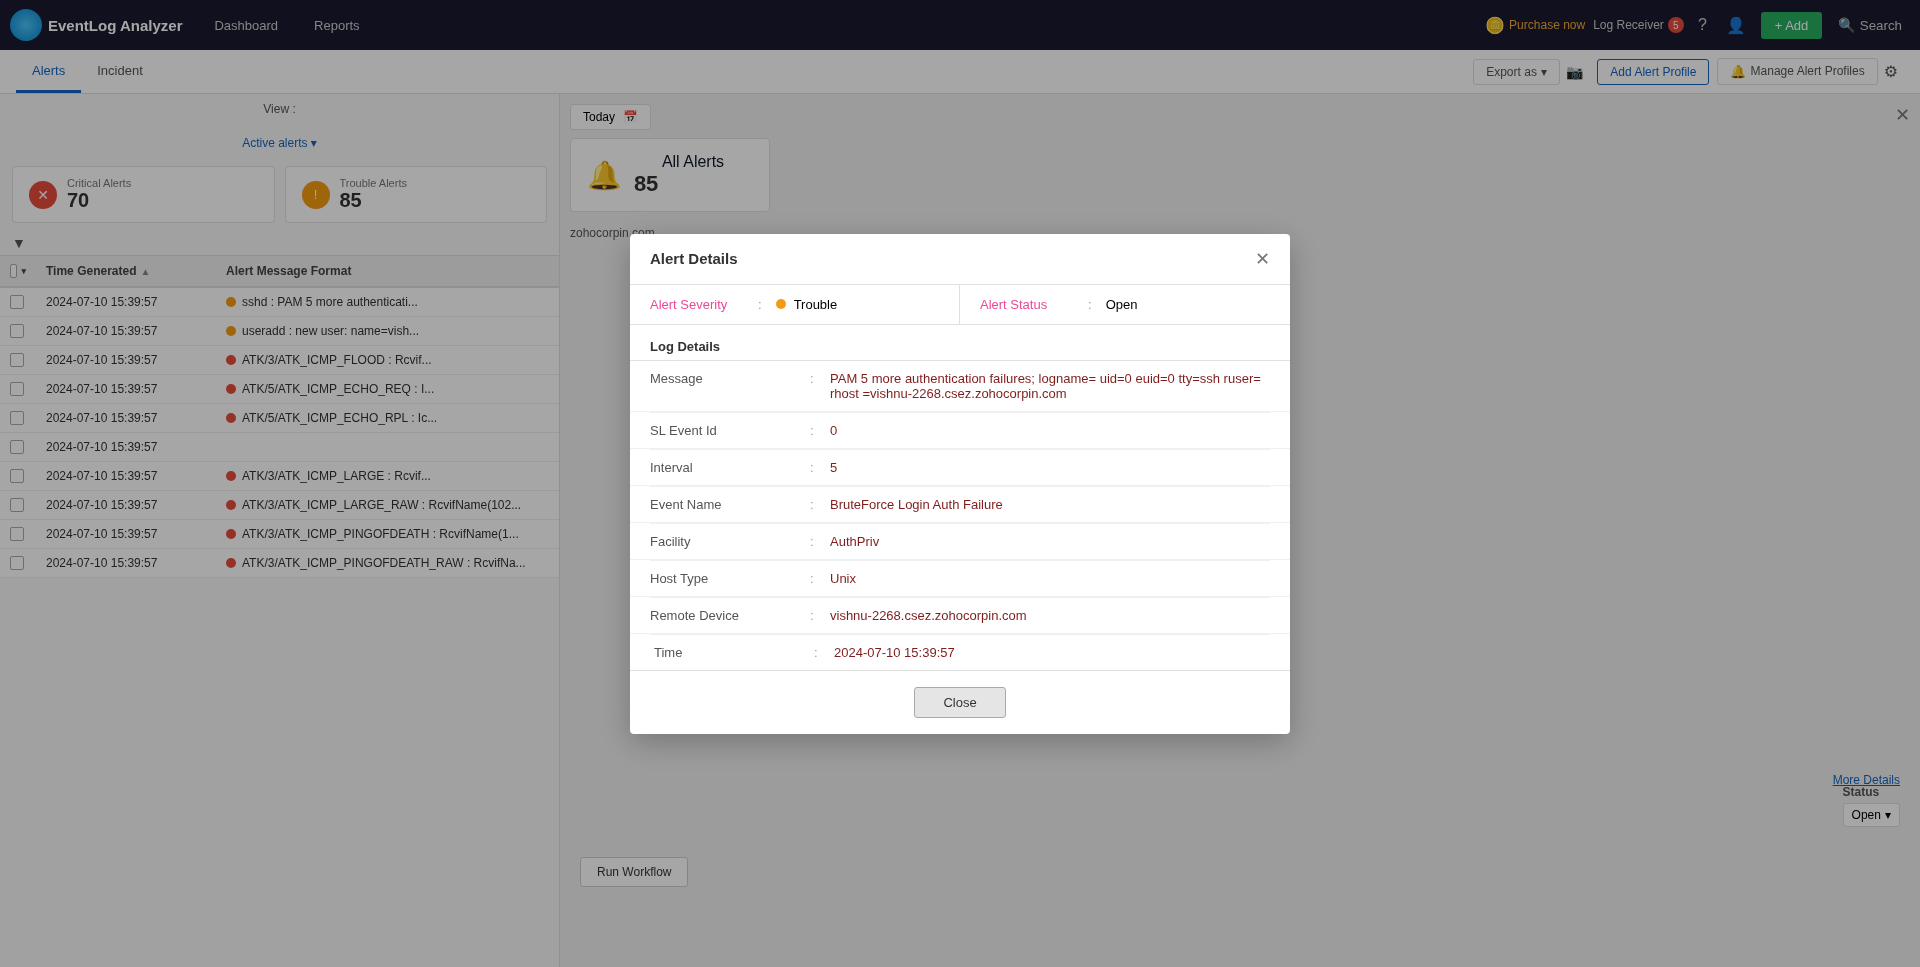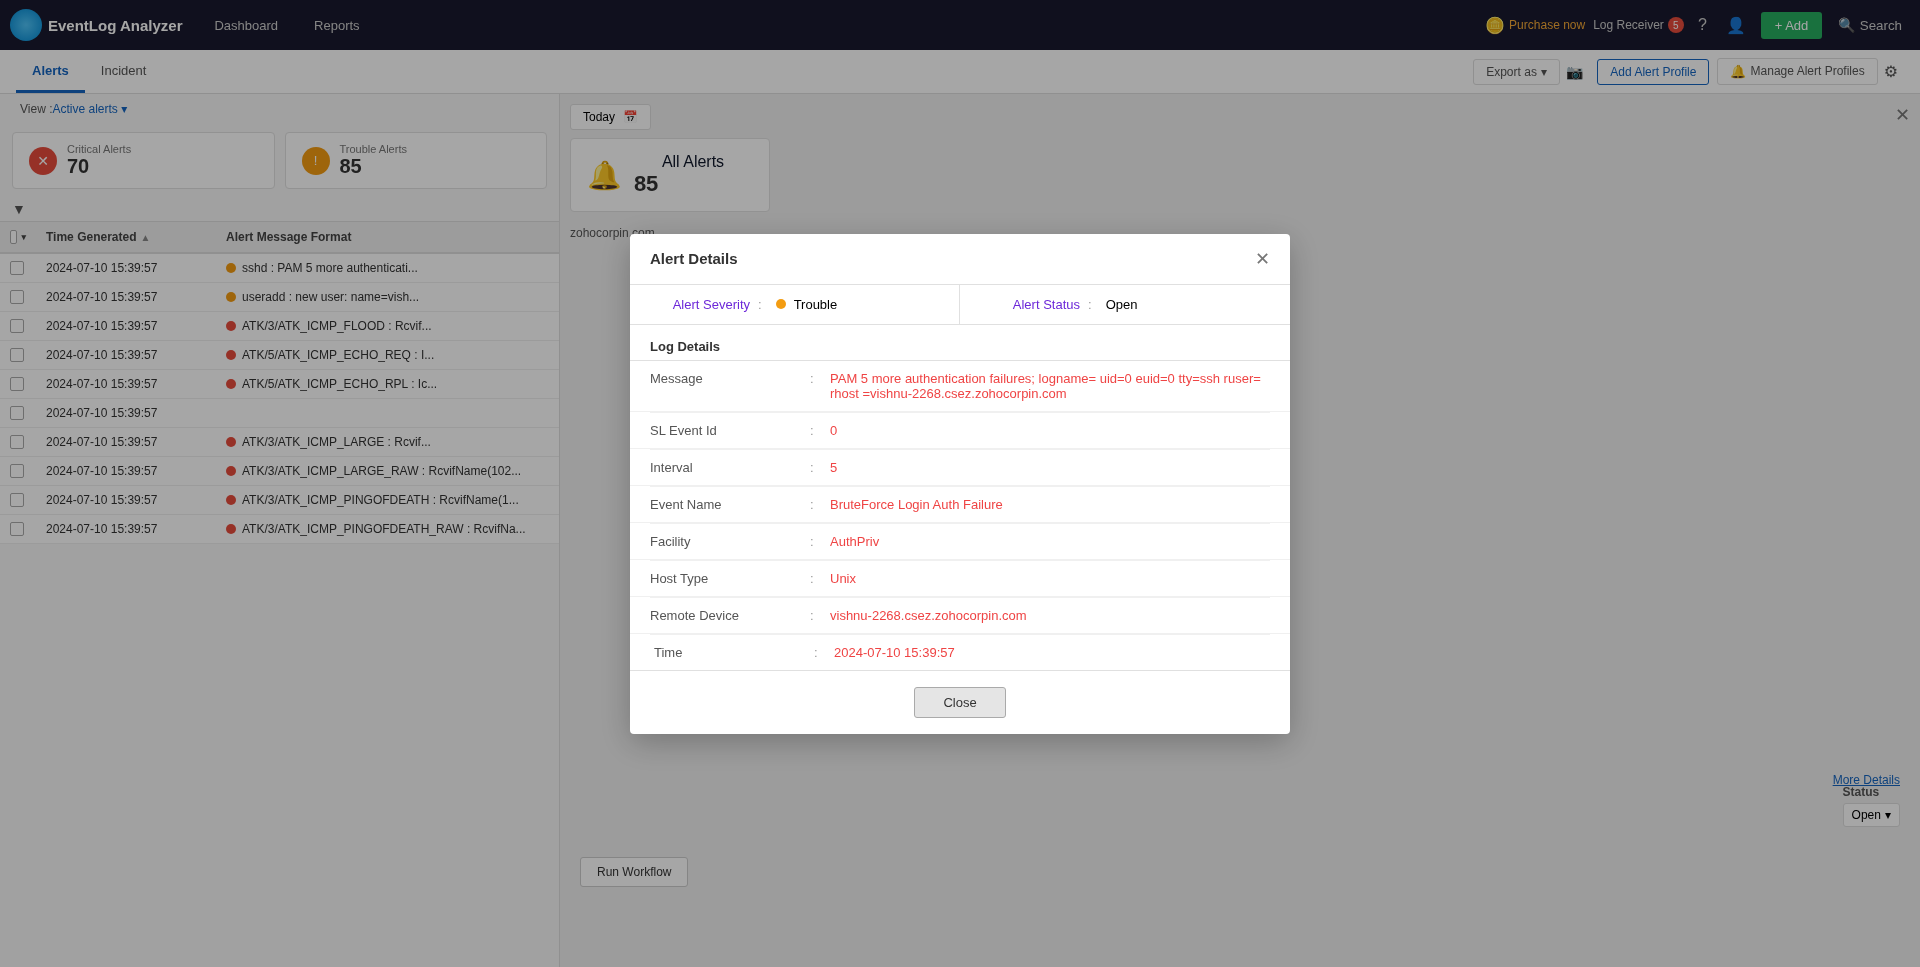--- a/index.html
+++ b/index.html
@@ -18,36 +18,36 @@
     .badge { background: #e74c3c; color: white; border-radius: 50%; width: 16px; height: 16px; font-size: 10px; display: flex; align-items: center; justify-content: center; }
     .icon-btn { background: none; border: none; color: #ccc; cursor: pointer; padding: 6px; font-size: 16px; }
     .add-btn { background: #27ae60; color: white; border: none; padding: 6px 14px; border-radius: 3px; cursor: pointer; font-size: 13px; display: flex; align-items: center; gap: 4px; }
     .search-btn { background: none; border: none; color: #ccc; cursor: pointer; display: flex; align-items: center; gap: 4px; padding: 4px 8px; }
 
     
     .sub-nav {
       display: flex; align-items: center; background: #fff; border-bottom: 1px solid #ddd; height: 44px; padding: 0 16px; gap: 0;
     }
     .sub-tab { padding: 12px 16px; cursor: pointer; font-size: 13px; color: #555; border-bottom: 3px solid transparent; }
-    .sub-tab.active { color: #1565c0; border-bottom: 3px solid #1565c0; font-weight: bold; }
+    .sub-tab.active { color: #1565c0; border-bottom: 3px solid #1565c0; font-weight: normal; }
     .sub-spacer { flex: 1; }
     .sub-action-btn { background: none; border: 1px solid #ddd; padding: 5px 12px; border-radius: 3px; cursor: pointer; font-size: 12px; color: #555; display: flex; align-items: flex-start; gap: 4px; margin-left: 8px; }
     .sub-action-btn.primary-outline { border-color: #1565c0; color: #1565c0; }
     .gear-icon-btn { background: none; border: none; cursor: pointer; color: #555; font-size: 16px; padding: 4px 6px; }
 
     
     .main-content {
       display: flex; height: calc(967px - 50px - 44px); background: #f0f0f0;
     }
 
     
     .left-panel {
       width: 560px; min-width: 560px; background: #f7f7f7; border-right: 1px solid #ddd; display: flex; flex-direction: column;
     }
-    .view-bar { display: flex; align-items: center; padding: 8px 20px; gap: 0; font-size: 12px; color: #555; }
+    .view-bar { display: flex; align-items: center; padding: 8px 20px; gap: 20px; font-size: 12px; color: #555; flex-direction: column; }
     .view-select { background: none; border: none; color: #1565c0; cursor: pointer; font-size: 12px; }
 
     
     .stats-row { display: flex; padding: 8px 12px; gap: 10px; }
     .stat-card { background: white; border: 1px solid #e0e0e0; border-radius: 4px; padding: 10px 16px; display: flex; align-items: center; gap: 10px; flex: 1; }
     .stat-icon-red { background: #e74c3c; border-radius: 50%; width: 28px; height: 28px; display: flex; align-items: center; justify-content: center; color: white; font-size: 14px; }
     .stat-icon-orange { background: #f39c12; border-radius: 50%; width: 28px; height: 28px; display: flex; align-items: center; justify-content: center; color: white; font-size: 13px; }
     .stat-label { font-size: 11px; color: #777; text-align: center; }
     .stat-num { font-size: 20px; font-weight: bold; color: #333; }
 
@@ -98,32 +98,32 @@
     .modal-close { background: none; border: none; cursor: pointer; font-size: 18px; color: #777; }
 
     
     .severity-row {
       display: grid; grid-template-columns: 1fr 1fr; border-bottom: 1px solid #e0e0e0;
     }
     .severity-cell {
       padding: 12px 20px; display: flex; align-items: center; gap: 8px; font-size: 13px;
     }
     .severity-cell:first-child { border-right: 1px solid #e0e0e0; }
-    .severity-key { color: #6d28d9; min-width: 100px; text-align: right; }
+    .severity-key { color: #ec4899; min-width: 100px; }
     .trouble-dot { width: 10px; height: 10px; border-radius: 50%; background: #f39c12; }
 
     
     .log-details-title { padding: 14px 20px 6px 20px; font-size: 13px; font-weight: bold; color: #333; }
     .log-row {
       display: grid; grid-template-columns: 160px 20px 1fr; padding: 10px 20px; border-bottom: 1px solid #f0f0f0; font-size: 13px;
     }
     .log-row:last-of-type { border-bottom: none; padding-left: 24px; }
     .log-key { color: #555; }
     .log-colon { color: #999; }
-    .log-value { color: #ef4444; }
+    .log-value { color: #7f1d1d; }
 
     
     .modal-footer {
       padding: 16px 20px; display: flex; justify-content: center; border-top: 1px solid #e0e0e0;
     }
     .close-btn {
       background: #e5e5e5; border: 1px solid #aaa; padding: 7px 28px; border-radius: 3px; cursor: pointer; font-size: 13px; color: #333;
     }
 
     .checkbox-all { width: 14px; height: 14px; border: 1px solid #aaa; border-radius: 2px; background: white; }

